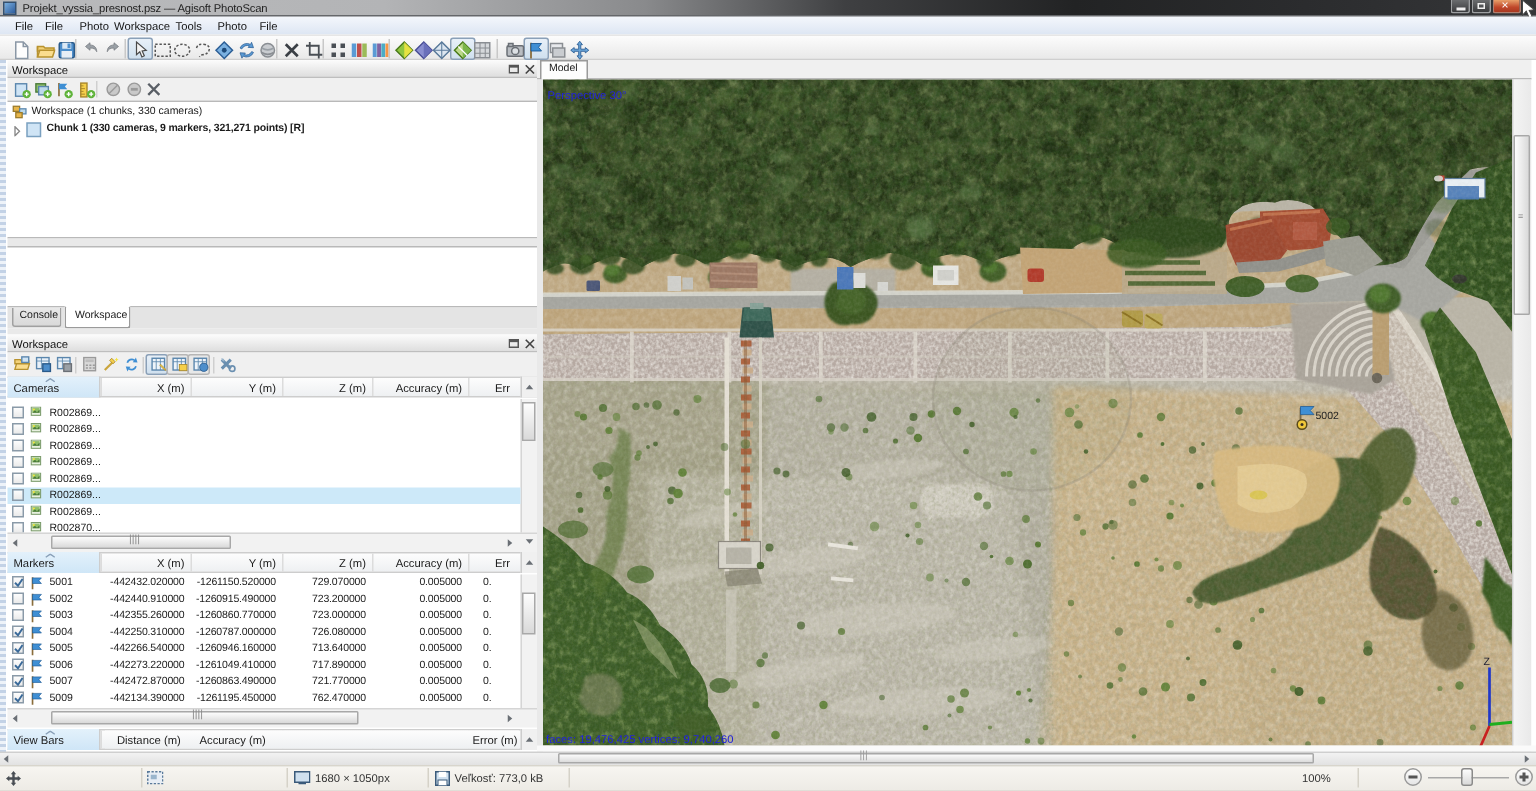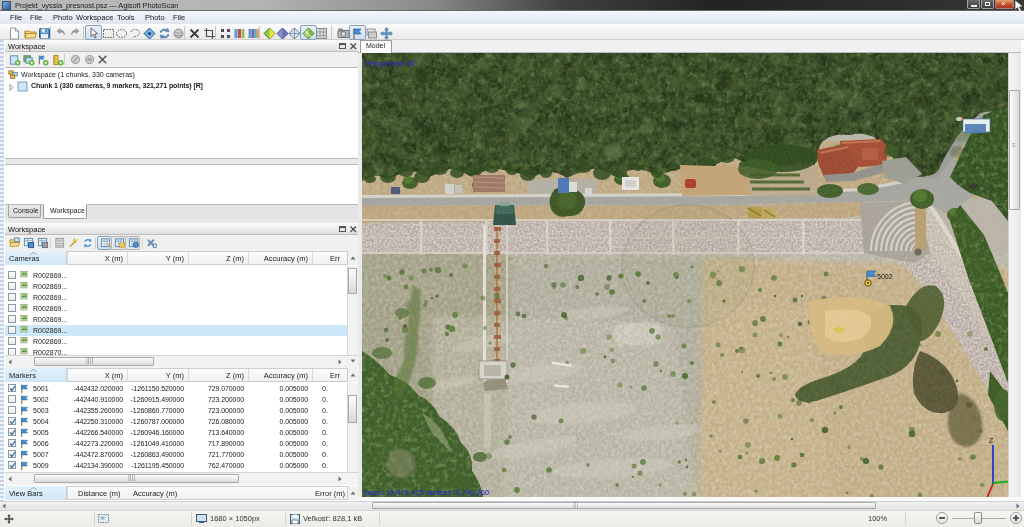--- a/index.html
+++ b/index.html
@@ -1156,20 +1156,20 @@
 <svg style="position:absolute;left:196px;top:514px" width="11" height="9">
     <rect x="0.5" y="0.5" width="10" height="7" fill="#cfe0ef" stroke="#3a5a7a"></rect>
     <path d="M3 8.5h5" stroke="#3a5a7a"></path>
   </svg>
 <div class="t" style="left:210px;top:514px;font-size:7.5px;color:#333;">1680 × 1050px</div>
 <svg style="position:absolute;left:290px;top:514px" width="10" height="10">
     <rect x="0.5" y="0.5" width="9" height="9" fill="#cfe0ef" stroke="#3a5a7a"></rect>
     <rect x="2.5" y="0.5" width="5" height="3.5" fill="#fff"></rect>
     <path d="M2 9.5 V6 h6 v3.5" fill="#fff" stroke="#3a5a7a" stroke-width="0.7"></path>
   </svg>
-<div class="t" style="left:303px;top:514px;font-size:7.5px;color:#333;">Veľkosť: 828,1 kB</div>
+<div class="t" style="left:303px;top:514px;font-size:7.5px;color:#333;">Veľkosť: 773,0 kB</div>
 <div class="t" style="left:868px;top:514px;font-size:7.5px;color:#333;">100%</div>
 <div style="position:absolute;left:936px;top:512px;width:12px;height:12px;border:1px solid #9a9a9a;border-radius:50%;background:linear-gradient(#fdfdfd,#e5e5e5);"></div>
 <div style="position:absolute;left:939px;top:517px;width:6px;height:2px;background:#555;"></div>
 <div style="position:absolute;left:952px;top:518px;width:54px;height:1px;background:#a8a8a8;"></div>
 <div style="position:absolute;left:974px;top:512px;width:8px;height:12px;background:linear-gradient(#fdfdfd,#d9d9d9);border:1px solid #8a8a8a;border-radius:2px;"></div>
 <div style="position:absolute;left:1010px;top:512px;width:12px;height:12px;border:1px solid #9a9a9a;border-radius:50%;background:linear-gradient(#fdfdfd,#e5e5e5);"></div>
 <div style="position:absolute;left:1013px;top:517px;width:6px;height:2px;background:#555;"></div>
 <div style="position:absolute;left:1015px;top:515px;width:2px;height:6px;background:#555;"></div>
 </body></html>

